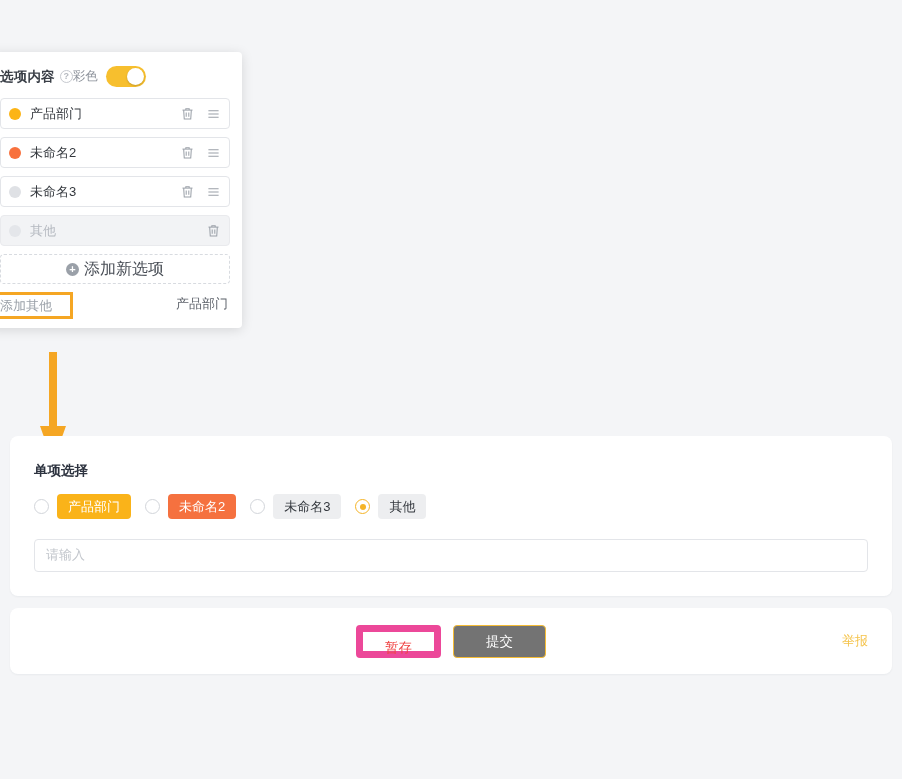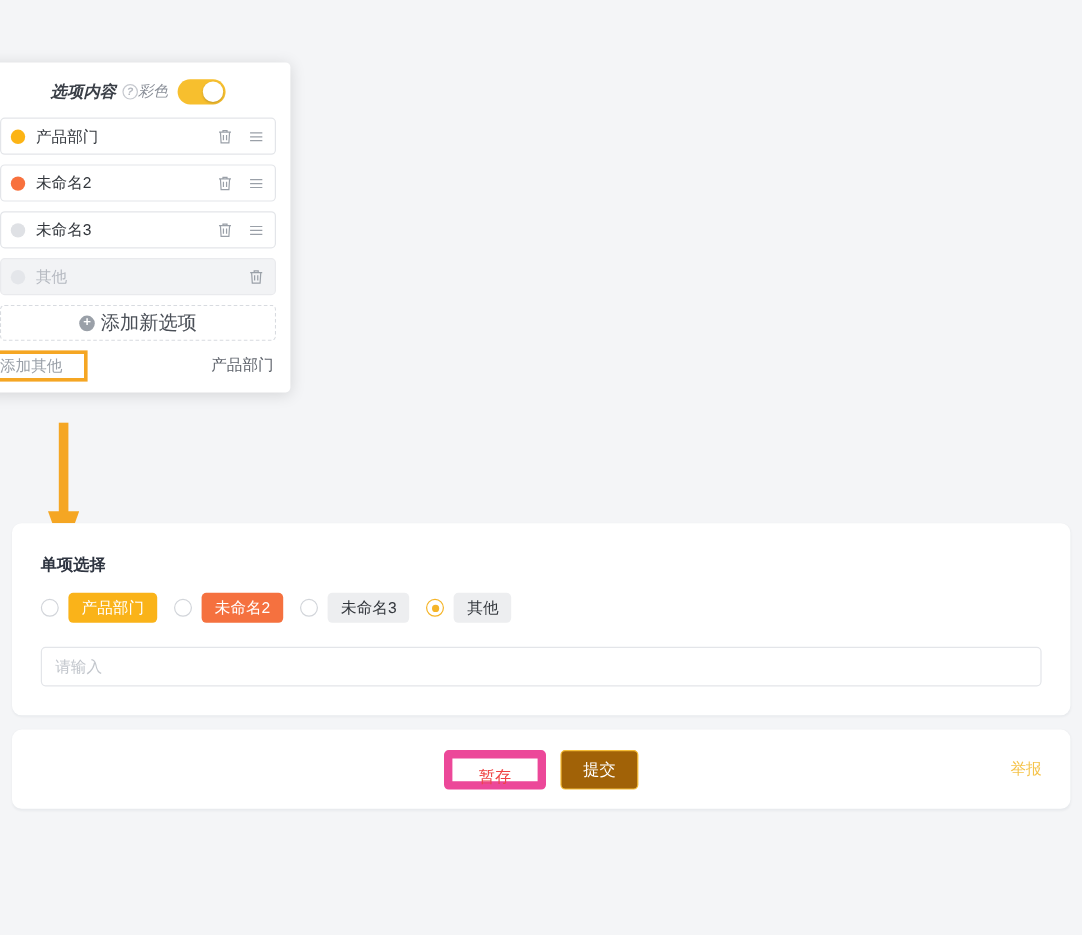--- a/index.html
+++ b/index.html
@@ -15,24 +15,23 @@
   .editor-panel {
     position: absolute;
     left: -12px; top: 52px;
     width: 254px;
     background: #ffffff;
     border-radius: 4px;
     box-shadow: 0 2px 12px rgba(0,0,0,0.13);
     padding: 14px 12px 10px 12px;
   }
   .panel-head {
-    display: flex; align-items: center; justify-content: center;
+    display: flex; align-items: center; justify-content: flex-start;
     margin-bottom: 11px;
     padding-left: 0px;
-    font-style: italic;
   }
   .panel-head-left { display: flex; align-items: center; gap: 5px; }
   .panel-title {
     font-size: 13.5px; font-weight: bold; color: #3a3f47; letter-spacing: .2px;
   }
   .help-icon {
     width: 13px; height: 13px; border-radius: 50%;
     border: 1px solid #c6c9cf; color: #b4b8bf;
     font-size: 9px; line-height: 11px; text-align: center;
     display: inline-block; font-weight: bold;
@@ -166,41 +165,41 @@
   }
   .chip {
     padding: 4px 11px; border-radius: 4px;
     font-size: 13px; white-space: nowrap; line-height: 17px;
   }
   .text-input {
     margin-top: 20px;
     width: 100%; height: 33px;
     border: 1px solid #e3e5e9; border-radius: 4px;
     padding: 0 11px; font-size: 13px; color: #33373d;
-    font-family: Liberation Serif, serif;
+    font-family: Liberation Mono, monospace;
     background: #fff; outline: none;
   }
   .text-input::placeholder { color: #c2c6cc; }
 
   .card-actions {
     height: 66px; position: relative;
     display: flex; align-items: center; justify-content: center;
   }
   .btn {
     font-family: "Liberation Sans", "DejaVu Sans", sans-serif;
     font-size: 13.5px; border-radius: 4px; cursor: pointer;
     height: 33px; line-height: 31px; padding: 0 22px;
   }
   .btn-secondary {
     background: #fff; border: 7px solid #ec4899; color: #ef4444;
     margin-right: 12px;
   }
   .btn-primary {
-    background: #a16207; border: 1px solid #f5bc35; color: #ffffff;
-    padding: 0 18px;
+    background: #737373; border: 1px solid #f5bc35; color: #ffffff;
+    padding: 0 32px;
   }
   .report-link {
     position: absolute; right: 24px; top: 50%;
     transform: translateY(-50%);
     font-size: 13px; color: #f5c34a; cursor: pointer;
   }
 </style>
 </head>
 <body>
 

